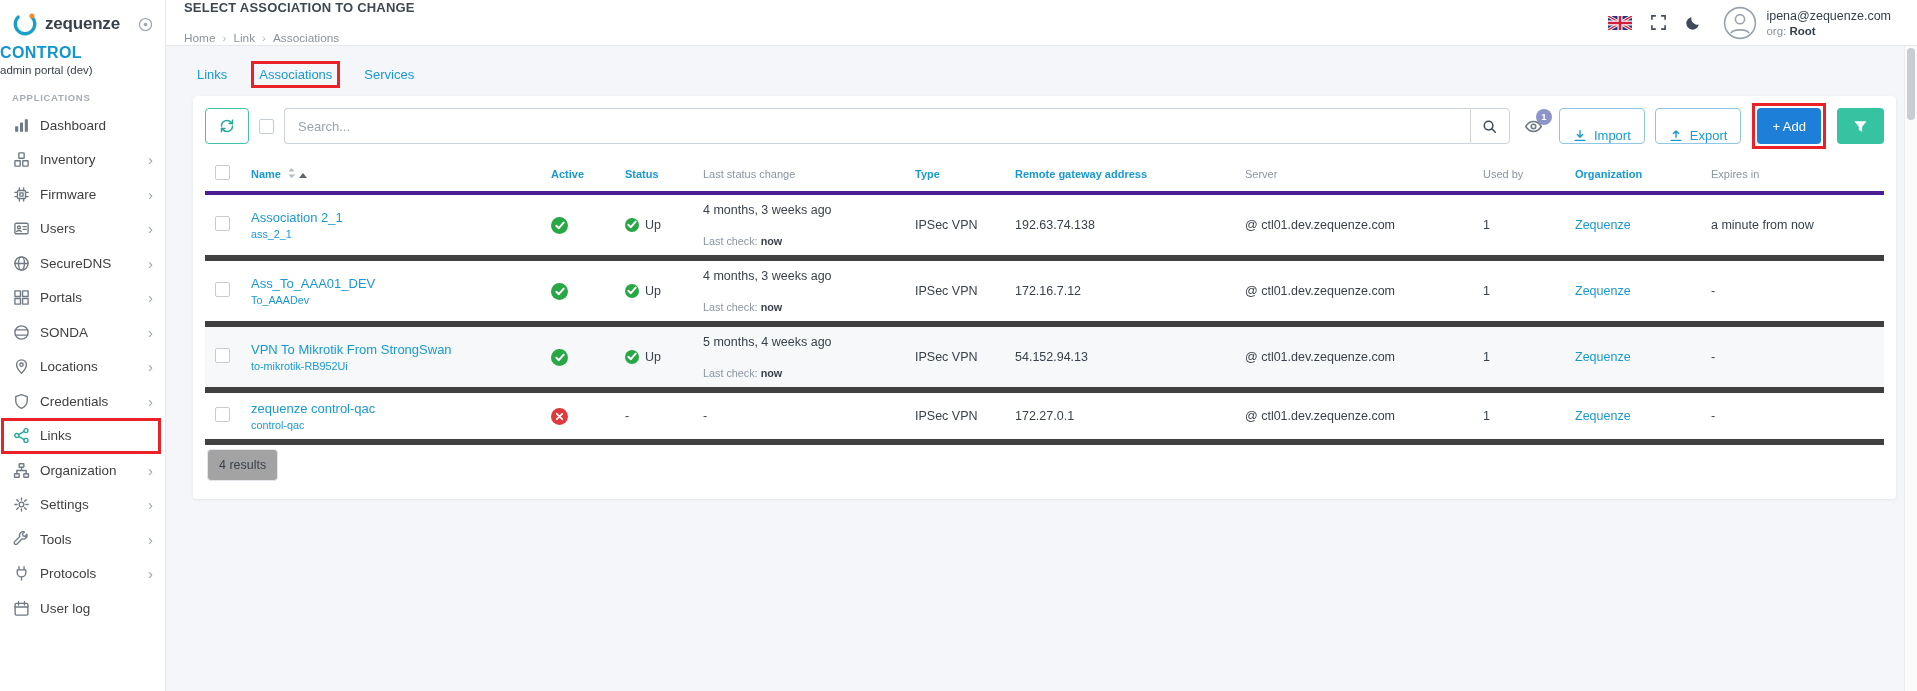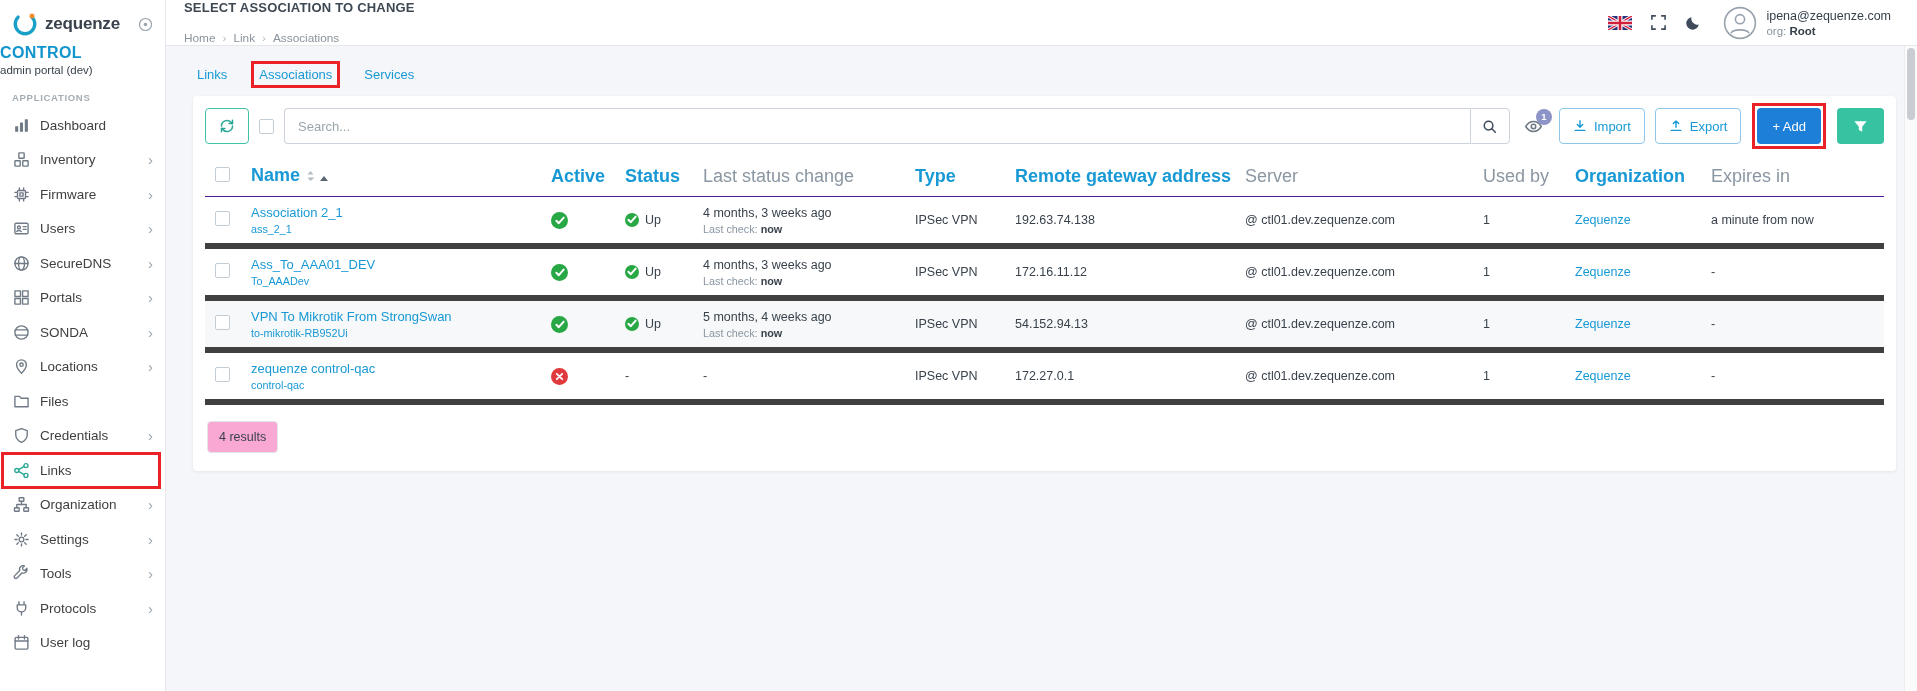--- a/index.html
+++ b/index.html
@@ -51,45 +51,45 @@
   
   .toolbar{display:flex;align-items:center;gap:10px;margin-bottom:12px}
   .btn-refresh{width:44px;height:36px;border:1px solid #3fc2a8;border-radius:4px;background:#fff;display:flex;align-items:center;justify-content:center;cursor:pointer}
   .cb{width:15px;height:15px;border:1px solid #c4ccd4;border-radius:2px;background:#fff;display:inline-block;cursor:pointer}
   .search-wrap{flex:1;display:flex}
   .search-input{flex:1;height:36px;border:1px solid #ccd3da;border-right:none;border-radius:4px 0 0 4px;padding:0 13px;font-size:13px;color:#39424c;outline:none;font-family:inherit}
   .search-input::placeholder{color:#9aa5ad}
   .btn-search{width:40px;height:36px;border:1px solid #ccd3da;background:#fff;border-radius:0 4px 4px 0;display:flex;align-items:center;justify-content:center;cursor:pointer}
   .btn-eye{position:relative;background:none;border:none;cursor:pointer;margin:0 6px 0 4px;display:flex}
   .eye-badge{position:absolute;top:-8px;right:-9px;min-width:16px;height:16px;border-radius:50%;background:#8d94c7;color:#fff;font-size:9.5px;display:flex;align-items:center;justify-content:center;font-weight:700}
-  .btn-outline{height:36px;display:inline-flex;align-items:center;gap:7px;padding:0 13px;background:#fff;border:1px solid #8fc7e8;border-radius:4px;color:#1899d5;font-size:13px;cursor:pointer;font-family:inherit}
+  .btn-outline{height:36px;display:inline-flex;align-items:flex-end;gap:7px;padding:0 13px;background:#fff;border:1px solid #8fc7e8;border-radius:4px;color:#1899d5;font-size:13px;cursor:pointer;font-family:inherit}
   .btn-add{height:36px;padding:0 15px;background:#1d7fd8;border:none;border-radius:4px;color:#fff;font-size:13px;cursor:pointer;font-family:inherit;margin-left:6px}
   .btn-filter{width:47px;height:36px;background:#35c3a2;border:none;border-radius:4px;display:flex;align-items:center;justify-content:center;cursor:pointer;margin-left:6px}
 
   
   table{width:100%;border-collapse:collapse;table-layout:fixed}
   col.c-check{width:36px}col.c-name{width:300px}col.c-active{width:74px}col.c-status{width:78px}
   col.c-last{width:212px}col.c-type{width:100px}col.c-gw{width:230px}col.c-server{width:238px}
   col.c-used{width:92px}col.c-org{width:136px}
-  th{font-size:18px;font-weight:400;color:#8a96a2;text-align:left;padding:9px 10px;border-bottom:1px solid #4c1d95;white-space:nowrap}
+  th{font-size:11px;font-weight:400;color:#8a96a2;text-align:left;padding:9px 10px;border-bottom:4px solid #4c1d95;white-space:nowrap}
   th.sortable{color:#1899d5;font-weight:700}
   th .sort-ic{margin-left:6px;vertical-align:-1px}
   td{font-size:12.5px;color:#39424c;padding:8px 10px;border-bottom:6px solid #404040;vertical-align:middle;height:48px}
   tr.hl{background:#f6f8f9}
   .name-link{color:#1899d5;font-size:13px;cursor:pointer}
   .name-sub{color:#1899d5;font-size:10.8px;margin-top:3px;cursor:pointer}
   .dot{width:17px;height:17px;border-radius:50%;display:inline-flex;align-items:center;justify-content:center}
   .dot.sm{width:14px;height:14px}
   .dot.green{background:#28a745}
   .dot.red{background:#e03a3f}
   .status-wrap{display:inline-flex;align-items:flex-end;gap:6px}
-  .lc2{font-size:10.8px;color:#8a96a2;margin-top:3px}
+  .lc2{font-size:10.8px;color:#8a96a2;margin-top:18px}
   .lc-now{color:#39424c;font-weight:700}
   .org-link{color:#1899d5;cursor:pointer}
-  .results-chip{display:inline-block;margin-top:16px;margin-left:2px;padding:8px 11px;background:#f9a8d4;border:1px solid #e2e6ea;border-radius:4px;font-size:12.5px;color:#39424c}
+  .results-chip{display:inline-block;margin-top:4px;margin-left:2px;padding:8px 11px;background:#a3a3a3;border:1px solid #e2e6ea;border-radius:4px;font-size:12.5px;color:#39424c}
 
   
   .scrollbar{position:absolute;right:0;top:46px;bottom:0;width:13px;background:#fbfbfb;border-left:1px solid #ececec}
   .scroll-thumb{position:absolute;top:2px;left:2px;right:2px;height:72px;background:#c9ccd0;border-radius:6px}
 </style>
 </head>
 <body>
 
 <aside class="sidebar">
   <div class="logo-row">
@@ -191,28 +191,20 @@
       </div>
       <div class="side-item">
         <span class="s-icon">
           <svg width="17" height="17" viewBox="0 0 16 16" fill="none" stroke="#6f7a85" stroke-width="1.3" stroke-linecap="round" stroke-linejoin="round">
             <path d="M8 1.8c-2.6 0-4.6 2-4.6 4.6C3.4 9.8 8 14.4 8 14.4s4.6-4.6 4.6-8c0-2.6-2-4.6-4.6-4.6z"></path>
             <circle cx="8" cy="6.3" r="1.6"></circle>
           </svg>
         </span>
         <span class="s-label">Locations</span>
         <span class="chev">›</span>
-      </div>
-      <div class="side-item">
-        <span class="s-icon">
-          <svg width="17" height="17" viewBox="0 0 16 16" fill="none" stroke="#6f7a85" stroke-width="1.3" stroke-linecap="round" stroke-linejoin="round">
-            <path d="M1.8 3.2h4.4l1.4 1.8h6.6v8H1.8z"></path>
-          </svg>
-        </span>
-        <span class="s-label">Files</span>
       </div>
       <div class="side-item">
         <span class="s-icon">
           <svg width="17" height="17" viewBox="0 0 16 16" fill="none" stroke="#6f7a85" stroke-width="1.3" stroke-linecap="round" stroke-linejoin="round">
             <path d="M8 1.6l5.4 1.8v3.8c0 3.8-2.9 6-5.4 7.2-2.5-1.2-5.4-3.4-5.4-7.2V3.4z"></path>
           </svg>
         </span>
         <span class="s-label">Credentials</span>
         <span class="chev">›</span>
       </div>
@@ -471,21 +463,21 @@
                       <path d="M1.6 5.4l3 2.8 5.8-6.6"></path>
                     </svg>
                   </span>
                   <span>Up</span>
                 </span></td>
               <td>
                 <div>4 months, 3 weeks ago</div>
                 <div class="lc2"><span>Last check:</span> <span class="lc-now">now</span></div>
               </td>
               <td><span>IPSec VPN</span></td>
-              <td><span>172.16.11.12</span></td>
+              <td><span>172.16.7.12</span></td>
               <td><span>@ ctl01.dev.zequenze.com</span></td>
               <td><span>1</span></td>
               <td><span class="org-link">Zequenze</span></td>
               <td><span>-</span></td>
             </tr>
             <tr class="hl">
               <td><span class="cb"></span></td>
               <td>
                 <div class="name-link">VPN To Mikrotik From StrongSwan</div>
                 <div class="name-sub">to-mikrotik-RB952Ui</div>

